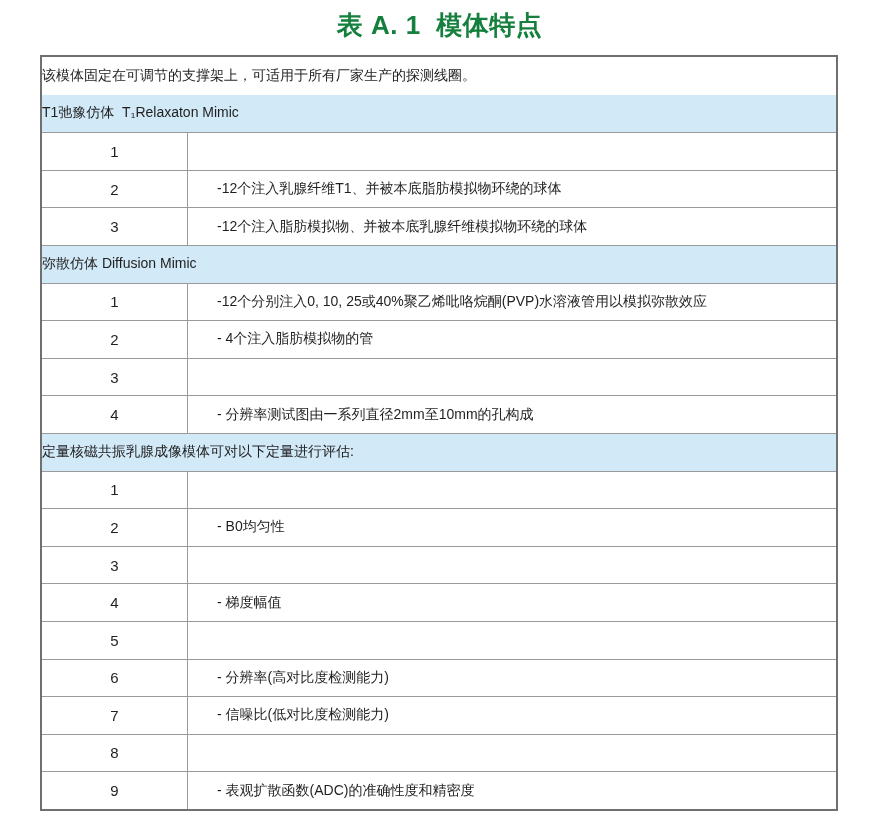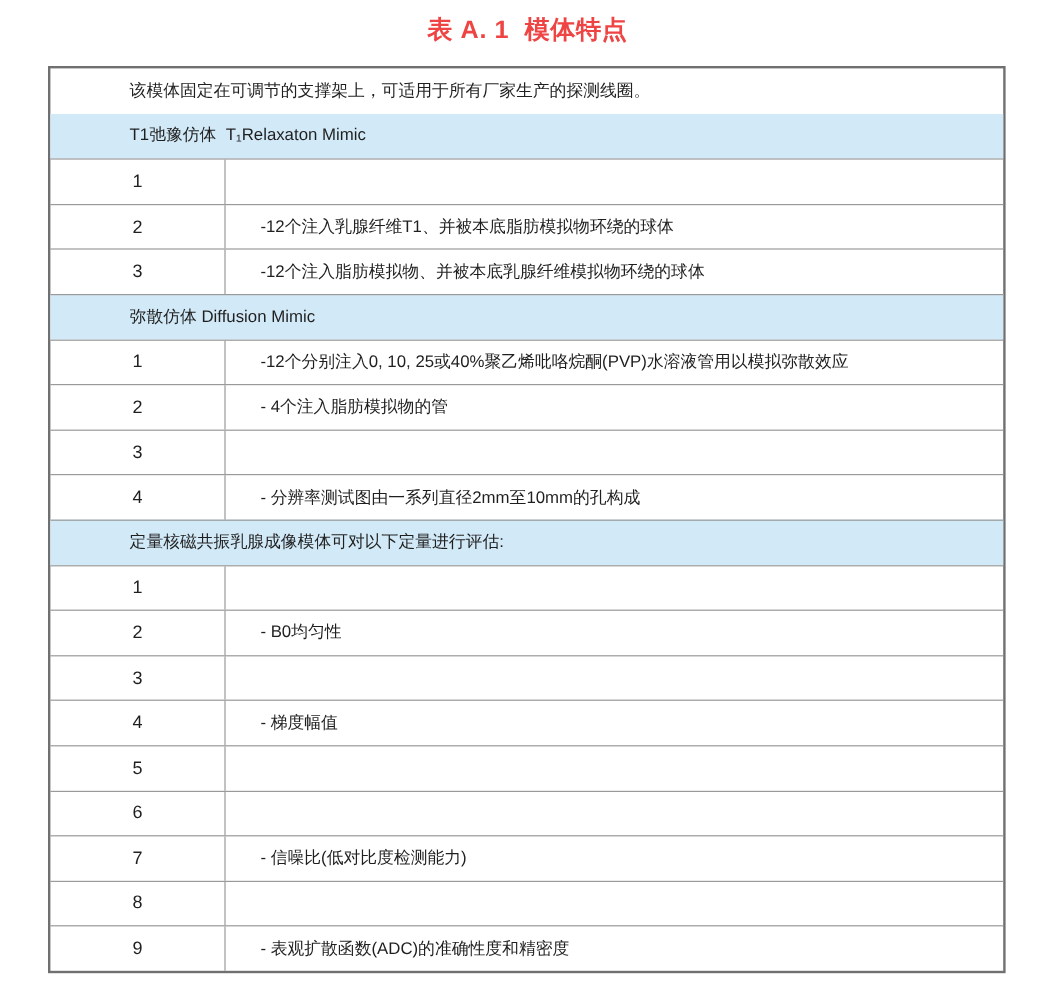--- a/index.html
+++ b/index.html
@@ -10,36 +10,36 @@
   }
   html,body{margin:0;padding:0;}
   body{
     width:879px;height:827px;position:relative;background:#ffffff;
     font-family:"Liberation Sans","DejaVu Sans",sans-serif;
     color:var(--text);overflow:hidden;
   }
   .page-title{
     position:absolute;top:8px;left:0;width:879px;height:34px;
     display:flex;align-items:center;justify-content:center;
-    font-size:21px;font-weight:bold;color:#ef4444;
+    font-size:26px;font-weight:bold;color:#15803d;
     white-space:pre;letter-spacing:0.5px;
   }
   .phantom-table{
     position:absolute;left:40px;top:55px;width:798px;
     border:2px solid var(--border-outer);
     box-sizing:border-box;background:#fff;
   }
   .row{
     display:flex;height:37.6px;box-sizing:border-box;
     align-items:stretch;font-size:14px;
   }
   .row + .row{border-top:1px solid var(--border-inner);}
   .row.full .cell-full{
     flex:1;display:flex;align-items:center;
-    padding-left:66px;white-space:pre;
+    white-space:pre;
   }
   .row.section-header{background:var(--header-bg);}
   .row.item .col-num{
     width:146px;box-sizing:border-box;flex:0 0 146px;
     border-right:1px solid var(--border-inner);
     display:flex;align-items:center;justify-content:center;
     font-size:15px;
   }
   .row.item .col-text{
     flex:1;display:flex;align-items:center;
@@ -103,20 +103,21 @@
       </div>
       <div class="row item">
         <div class="col-num">4</div>
         <div class="col-text">- 梯度幅值</div>
       </div>
       <div class="row item">
         <div class="col-num">5</div>
       </div>
       <div class="row item">
         <div class="col-num">6</div>
+        <div class="col-text">- 分辨率(高对比度检测能力)</div>
       </div>
       <div class="row item">
         <div class="col-num">7</div>
         <div class="col-text">- 信噪比(低对比度检测能力)</div>
       </div>
       <div class="row item">
         <div class="col-num">8</div>
       </div>
       <div class="row item">
         <div class="col-num">9</div>

